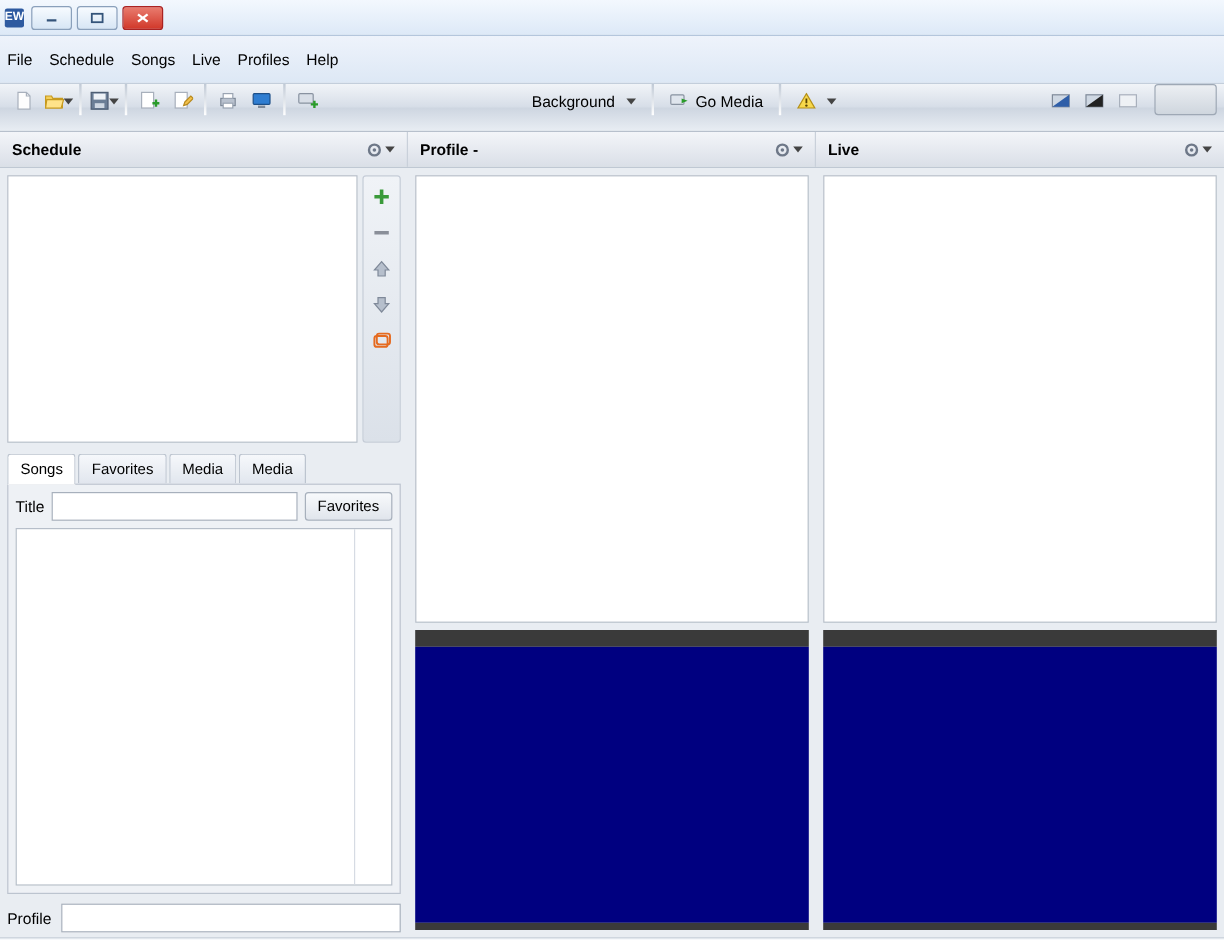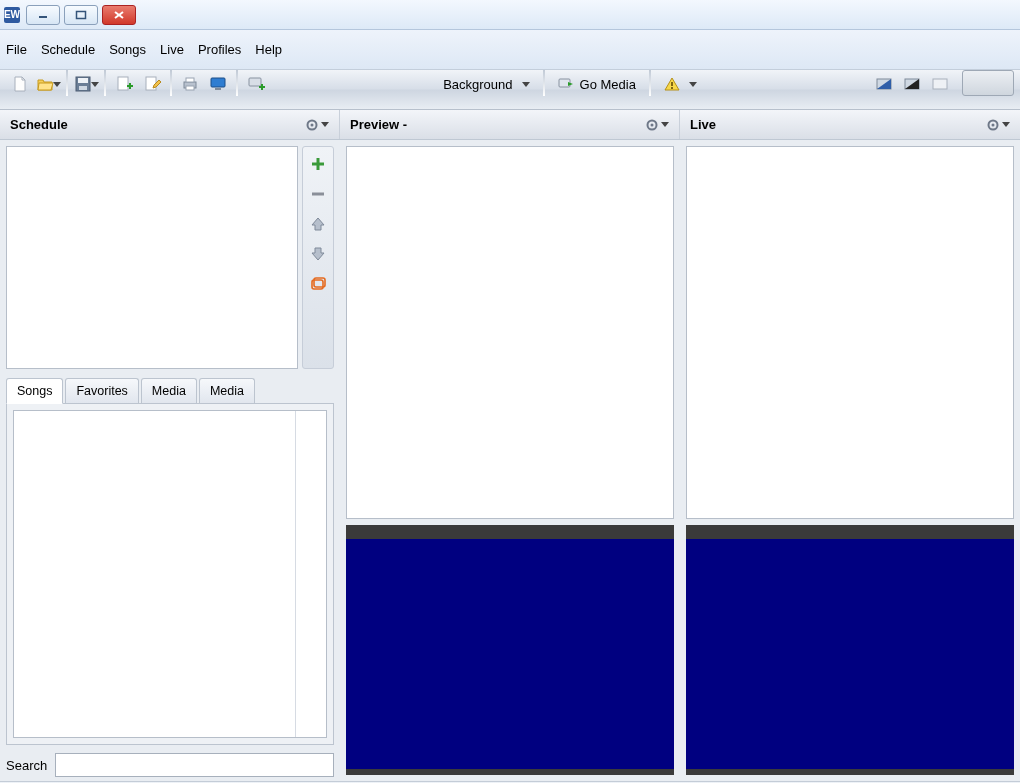--- a/index.html
+++ b/index.html
@@ -220,21 +220,21 @@
     <span>Schedule</span>
     <span class="gear">
       <svg width="14" height="14">
           <circle cx="7" cy="7" r="4.5" fill="none" stroke="#6e7888" stroke-width="2"></circle>
           <circle cx="7" cy="7" r="1.5" fill="#6e7888"></circle>
         </svg>
       <span class="dropdown-arrow" style="margin-left:2px;"></span>
     </span>
   </div>
   <div class="panel-header ph-mid">
-    <span>Preview -</span>
+    <span>Profile -</span>
     <span class="gear">
       <svg width="14" height="14">
           <circle cx="7" cy="7" r="4.5" fill="none" stroke="#6e7888" stroke-width="2"></circle>
           <circle cx="7" cy="7" r="1.5" fill="#6e7888"></circle>
         </svg>
       <span class="dropdown-arrow" style="margin-left:2px;"></span>
     </span>
   </div>
   <div class="panel-header ph-right">
     <span>Live</span>
@@ -285,24 +285,29 @@
     </div>
 
     <div class="tabs-row">
       <div class="tab active">Songs</div>
       <div class="tab">Favorites</div>
       <div class="tab">Media</div>
       <div class="tab">Media</div>
     </div>
 
     <div class="songs-panel">
+      <div class="title-row">
+        <span>Title</span>
+        <input type="text" style="">
+        <button class="fav-btn">Favorites</button>
+      </div>
       <div class="songs-list"></div>
     </div>
     <div class="search-row">
-      <span>Search</span>
+      <span>Profile</span>
       <input type="text" style="">
     </div>
   </div>
 
   <div class="col-mid">
     <div class="big-white"></div>
     <div class="preview-box">
       <div class="pv-top"></div>
       <div class="pv-body"></div>
       <div class="pv-bot"></div>

